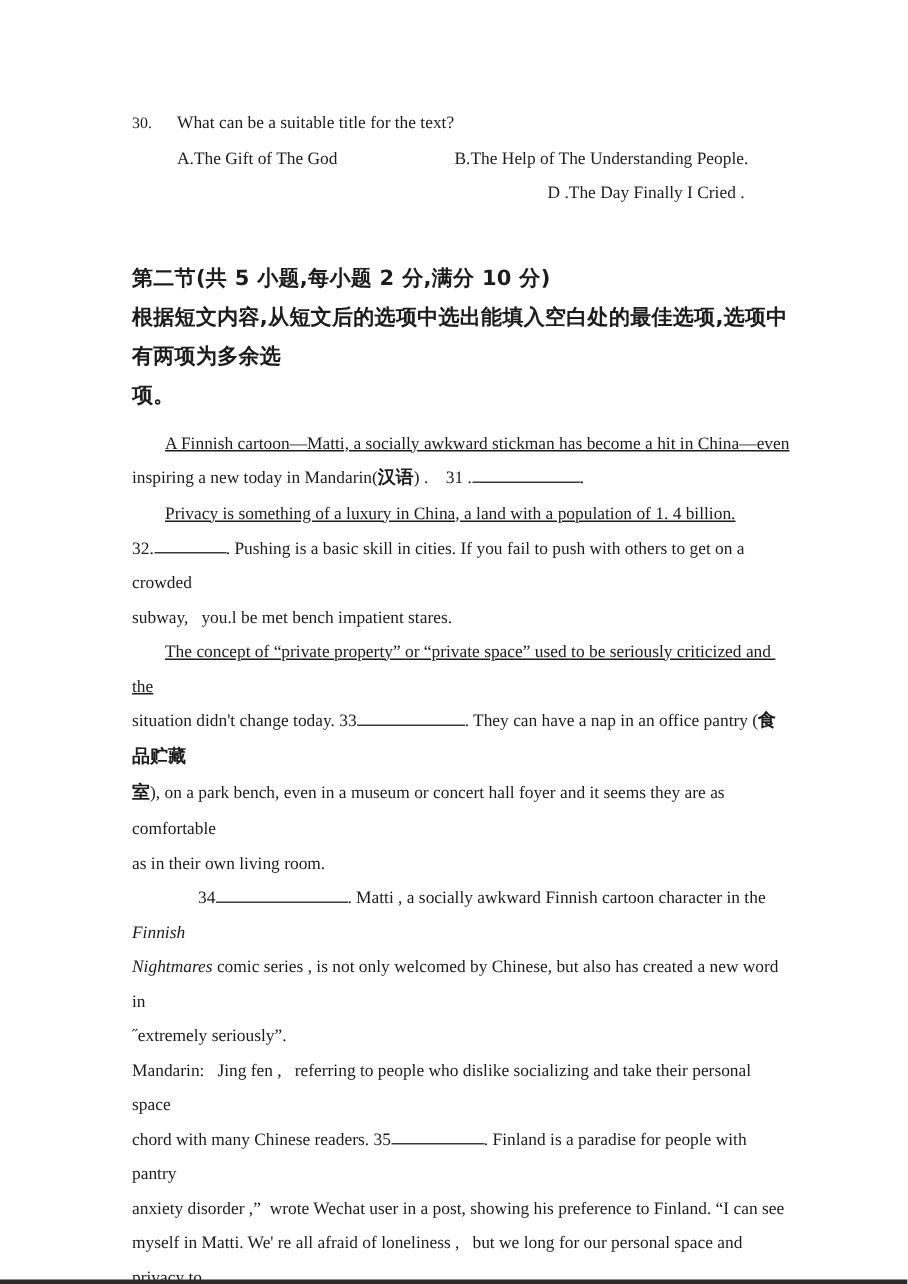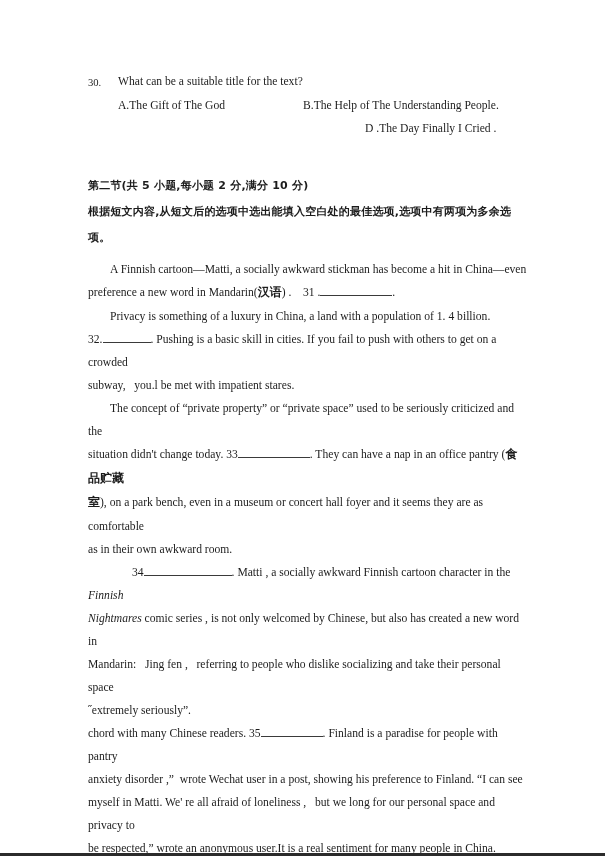--- a/index.html
+++ b/index.html
@@ -71,33 +71,33 @@
     white-space: pre;
   }
   .opt-right.b { left: 215px; }
   .opt-right.d { left: 237px; margin-left: 40px; }
 
   
   .cn-gap { height: 33px; }
   .cn-line {
     font-family: "DejaVu Sans", "Liberation Sans", sans-serif;
     font-weight: 700;
-    font-size: 11px;
+    font-size: 14px;
     line-height: 26px;
     letter-spacing: 0.2px;
   }
 
   
   .passage { margin-top: 7px; }
   .p-line {
     font-size: 11.6px;
     line-height: 23px;
     white-space: pre-wrap;
   }
-  .p-line.indent { text-indent: 22px; }
+  .p-line.indent { text-indent: 22px; text-decoration: underline; }
   .p-line.indent-big { text-indent: 44px; }
   .cjk {
     font-family: Liberation Mono, monospace;
     font-weight: 700;
     font-size: 12px;
   }
   .it { font-style: italic; }
   .blank {
     display: inline-block;
     border-bottom: 1px solid #3a3a3a;
@@ -133,36 +133,36 @@
 
     <div>
       <div class="cn-line">第二节(共 5 小题,每小题 2 分,满分 10 分)</div>
       <div class="cn-line">根据短文内容,从短文后的选项中选出能填入空白处的最佳选项,选项中有两项为多余选</div>
       <div class="cn-line">项。</div>
     </div>
 
     <div class="passage">
 
       <div class="p-line indent">A Finnish cartoon—Matti, a socially awkward stickman has become a hit in China—even</div>
-      <div class="p-line"><span>preference a new word in Mandarin(</span><span class="cjk">汉语</span><span>) .    31 .</span><span class="blank w-l"></span><span>.</span></div>
+      <div class="p-line"><span>inspiring a new today in Mandarin(</span><span class="cjk">汉语</span><span>) .    31 .</span><span class="blank w-l"></span><span>.</span></div>
 
       <div class="p-line indent">Privacy is something of a luxury in China, a land with a population of 1. 4 billion.</div>
 
       <div class="p-line"><span>32.</span><span class="blank w-s"></span><span>. Pushing is a basic skill in cities. If you fail to push with others to get on a crowded</span></div>
-      <div class="p-line">subway,   you.l be met with impatient stares.</div>
+      <div class="p-line">subway,   you.l be met bench impatient stares.</div>
 
       <div class="p-line indent">The concept of “private property” or “private space” used to be seriously criticized and the</div>
       <div class="p-line"><span>situation didn't change today. 33</span><span class="blank w-l"></span><span>. They can have a nap in an office pantry (</span><span class="cjk">食品贮藏</span></div>
       <div class="p-line"><span class="cjk">室</span><span>), on a park bench, even in a museum or concert hall foyer and it seems they are as comfortable</span></div>
-      <div class="p-line">as in their own awkward room.</div>
+      <div class="p-line">as in their own living room.</div>
 
       <div class="p-line indent-big"><span>34</span><span class="blank w-xl"></span><span>. Matti , a socially awkward Finnish cartoon character in the </span><span class="it">Finnish</span></div>
       <div class="p-line"><span class="it">Nightmares</span><span> comic series , is not only welcomed by Chinese, but also has created a new word in</span></div>
+      <div class="p-line">˝extremely seriously”.</div>
       <div class="p-line">Mandarin:   Jing fen ,   referring to people who dislike socializing and take their personal space</div>
-      <div class="p-line">˝extremely seriously”.</div>
 
       <div class="p-line"><span>chord with many Chinese readers. 35</span><span class="blank w-m"></span><span>. Finland is a paradise for people with pantry</span></div>
       <div class="p-line">anxiety disorder ,”  wrote Wechat user in a post, showing his preference to Finland. “I can see</div>
       <div class="p-line">myself in Matti. We' re all afraid of loneliness ,   but we long for our personal space and privacy to</div>
       <div class="p-line">be respected,” wrote an anonymous user.It is a real sentiment for many people in China.</div>
     </div>
 
   </div>
 
   <div class="page-bottom-rule"></div>

